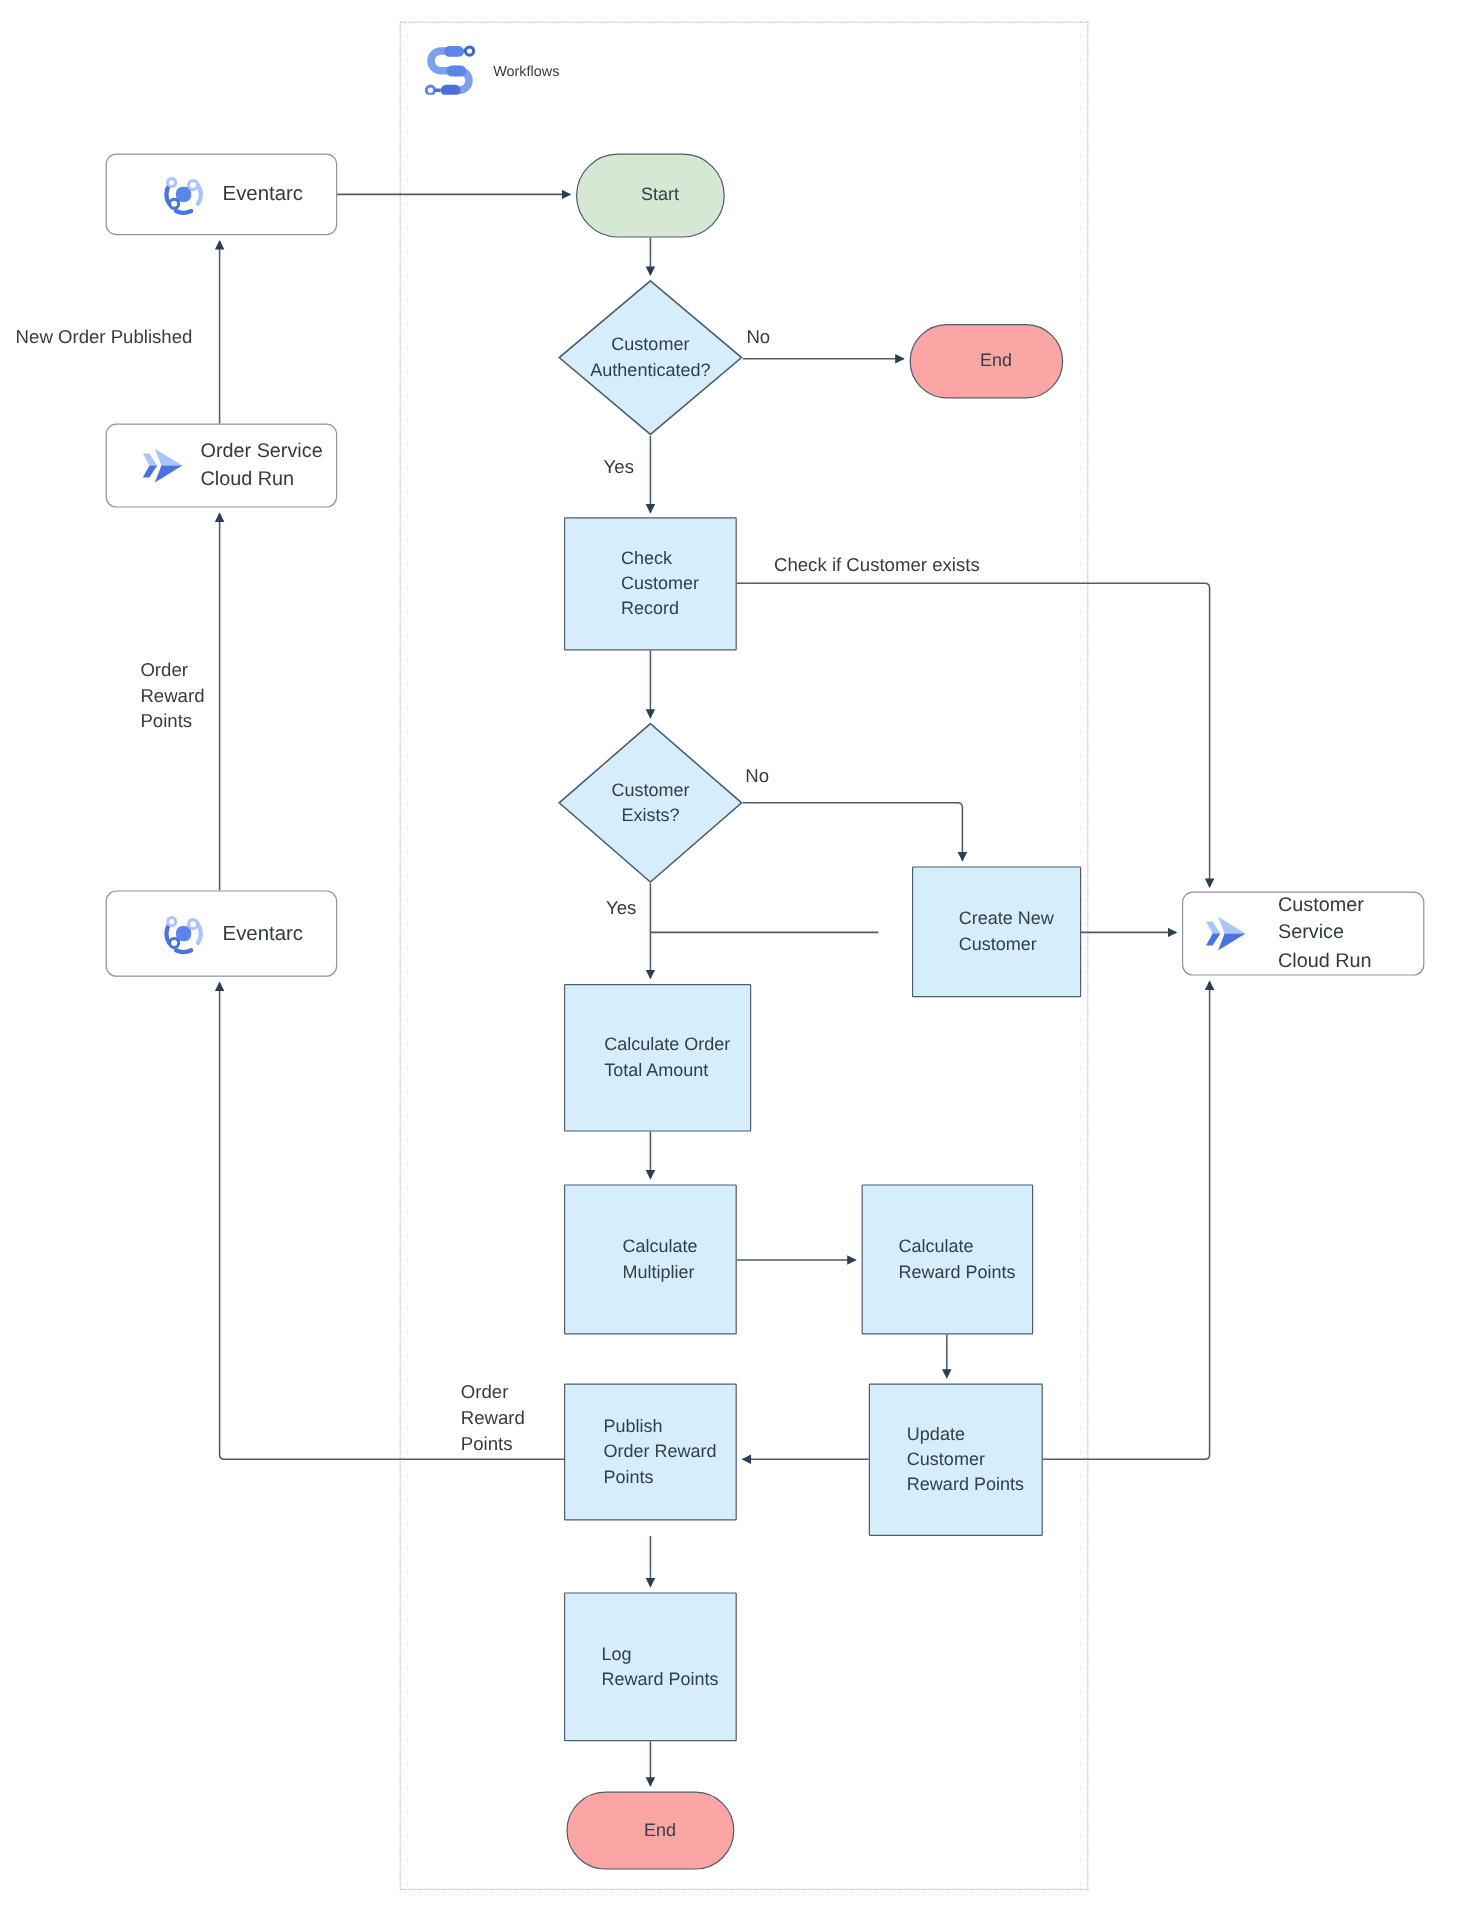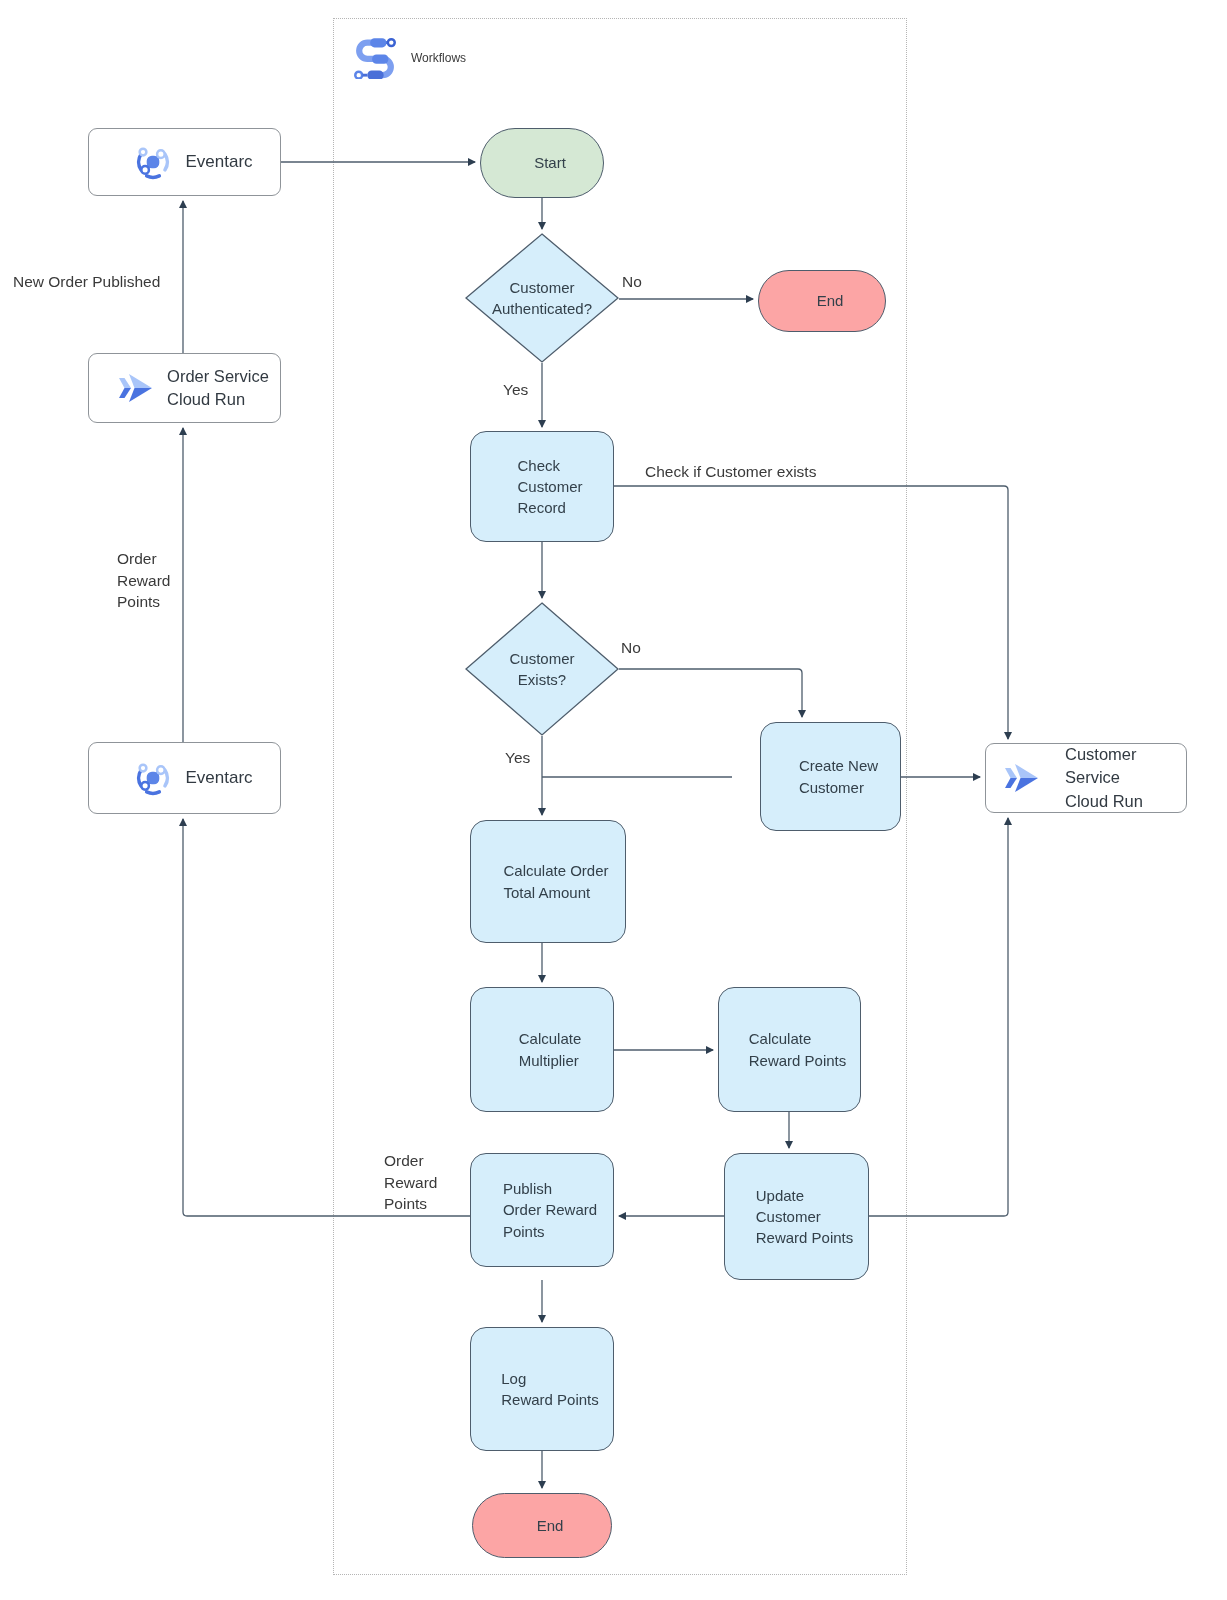--- a/index.html
+++ b/index.html
@@ -5,21 +5,21 @@
   html,body{margin:0;padding:0;background:#ffffff;}
   body{font-family:"Liberation Sans","DejaVu Sans",sans-serif;color:#333;}
   #canvas{position:relative;width:1227px;height:1600px;background:#fff;overflow:hidden;}
 
   .container-border{position:absolute;border:1.5px dotted #b5b5b5;background:transparent;}
 
   #edges{position:absolute;left:0;top:0;pointer-events:none;}
 
   .node{position:absolute;box-sizing:border-box;display:flex;align-items:center;justify-content:center;
         text-align:left;font-size:15px;line-height:1.42;color:#33404a;white-space:pre-line;padding-left:16px;}
-  .process{background:#d6eefb;border:1px solid #4e5d6c;border-radius:16px;}
+  .process{background:#d6eefb;border:1px solid #4e5d6c;border-radius:1px;}
   .terminal{border:1px solid #4e5d6c;border-radius:999px;}
   .start{background:#d5e8d4;}
   .endnode{background:#fca5a5;}
   .external{background:#fff;border:1px solid #8f9499;border-radius:9px;font-size:17px;color:#323a42;
             display:flex;flex-direction:row;align-items:center;justify-content:center;gap:11px;}
   .external .ico{flex:0 0 auto;display:flex;align-items:center;}
 
   .diamond{position:absolute;}
   .diamond svg{position:absolute;left:0;top:0;}
   .diamond .dlabel{position:absolute;left:0;top:0;width:100%;height:100%;display:flex;align-items:center;

